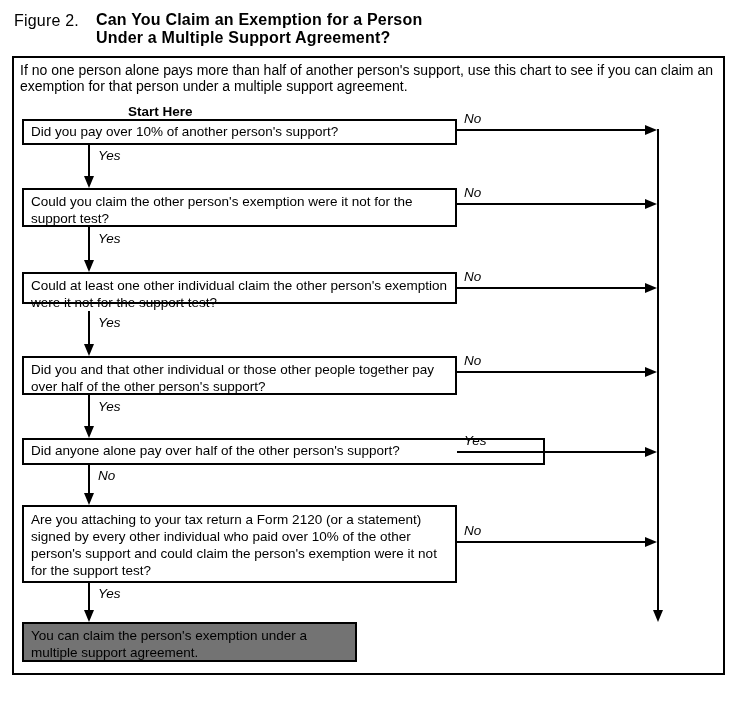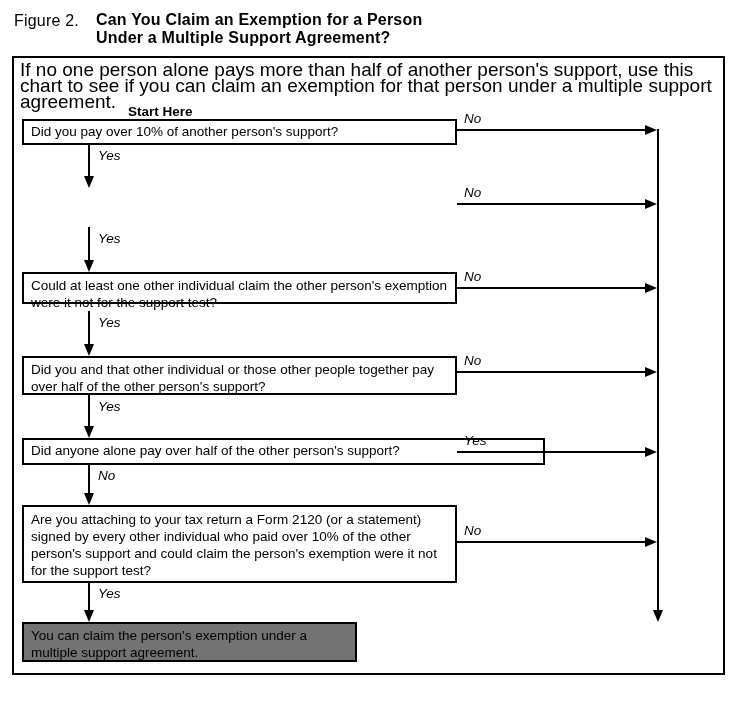--- a/index.html
+++ b/index.html
@@ -12,21 +12,21 @@
   }
   .fig-title{
     position:absolute;left:96px;top:11px;font-size:16px;font-weight:bold;line-height:18px;letter-spacing:.2px;
   }
   .frame{
     position:absolute;left:12px;top:56px;width:713px;height:619px;
     border:2px solid #000;box-sizing:border-box;
   }
   .intro{
     position:absolute;left:20px;top:62px;width:700px;
-    font-size:19px;line-height:16px;
+    font-size:14px;line-height:16px;
   }
   .start-here{
     position:absolute;left:128px;top:104px;font-size:13.5px;font-weight:bold;
   }
   .qbox{
     position:absolute;border:2px solid #000;box-sizing:border-box;background:#fff;
     font-size:13.5px;line-height:17px;padding:3px 7px;
   }
   .rbox{
     position:absolute;border:2px solid #000;box-sizing:border-box;background:#737373;
@@ -57,20 +57,21 @@
     <div>Under a Multiple Support Agreement?</div>
   </div>
 
   <div class="frame"></div>
 
   <div class="intro">If no one person alone pays more than half of another person's support, use this chart to see if you can claim an exemption for that person under a multiple support agreement.</div>
 
   <div class="start-here">Start Here</div>
 
   <div class="qbox" style="left:22px;top:119px;width:435px;height:26px;padding:2px 7px;">Did you pay over 10% of another person's support?</div>
+  <div class="qbox" style="left:22px;top:188px;width:435px;height:39px;">Could you claim the other person's exemption were it not for the support test?</div>
   <div class="qbox" style="left:22px;top:272px;width:435px;height:32px;">Could at least one other individual claim the other person's exemption were it not for the support test?</div>
   <div class="qbox" style="left:22px;top:356px;width:435px;height:39px;">Did you and that other individual or those other people together pay over half of the other person's support?</div>
   <div class="qbox" style="left:22px;top:438px;width:523px;height:27px;padding:2px 7px;">Did anyone alone pay over half of the other person's support?</div>
   <div class="qbox" style="left:22px;top:505px;width:435px;height:78px;padding:4px 7px;">Are you attaching to your tax return a Form 2120 (or a statement) signed by every other individual who paid over 10% of the other person's support and could claim the person's exemption were it not for the support test?</div>
 
   <div class="rbox" style="left:22px;top:622px;width:335px;height:40px;">You can claim the person's exemption under a multiple support agreement.</div>
 
   <div class="vline" style="left:88px;top:145px;height:31px;"></div>
   <div class="arr-down" style="left:84px;top:176px;"></div>
   <span class="edge-label" style="left:98px;top:148px;">Yes</span>

